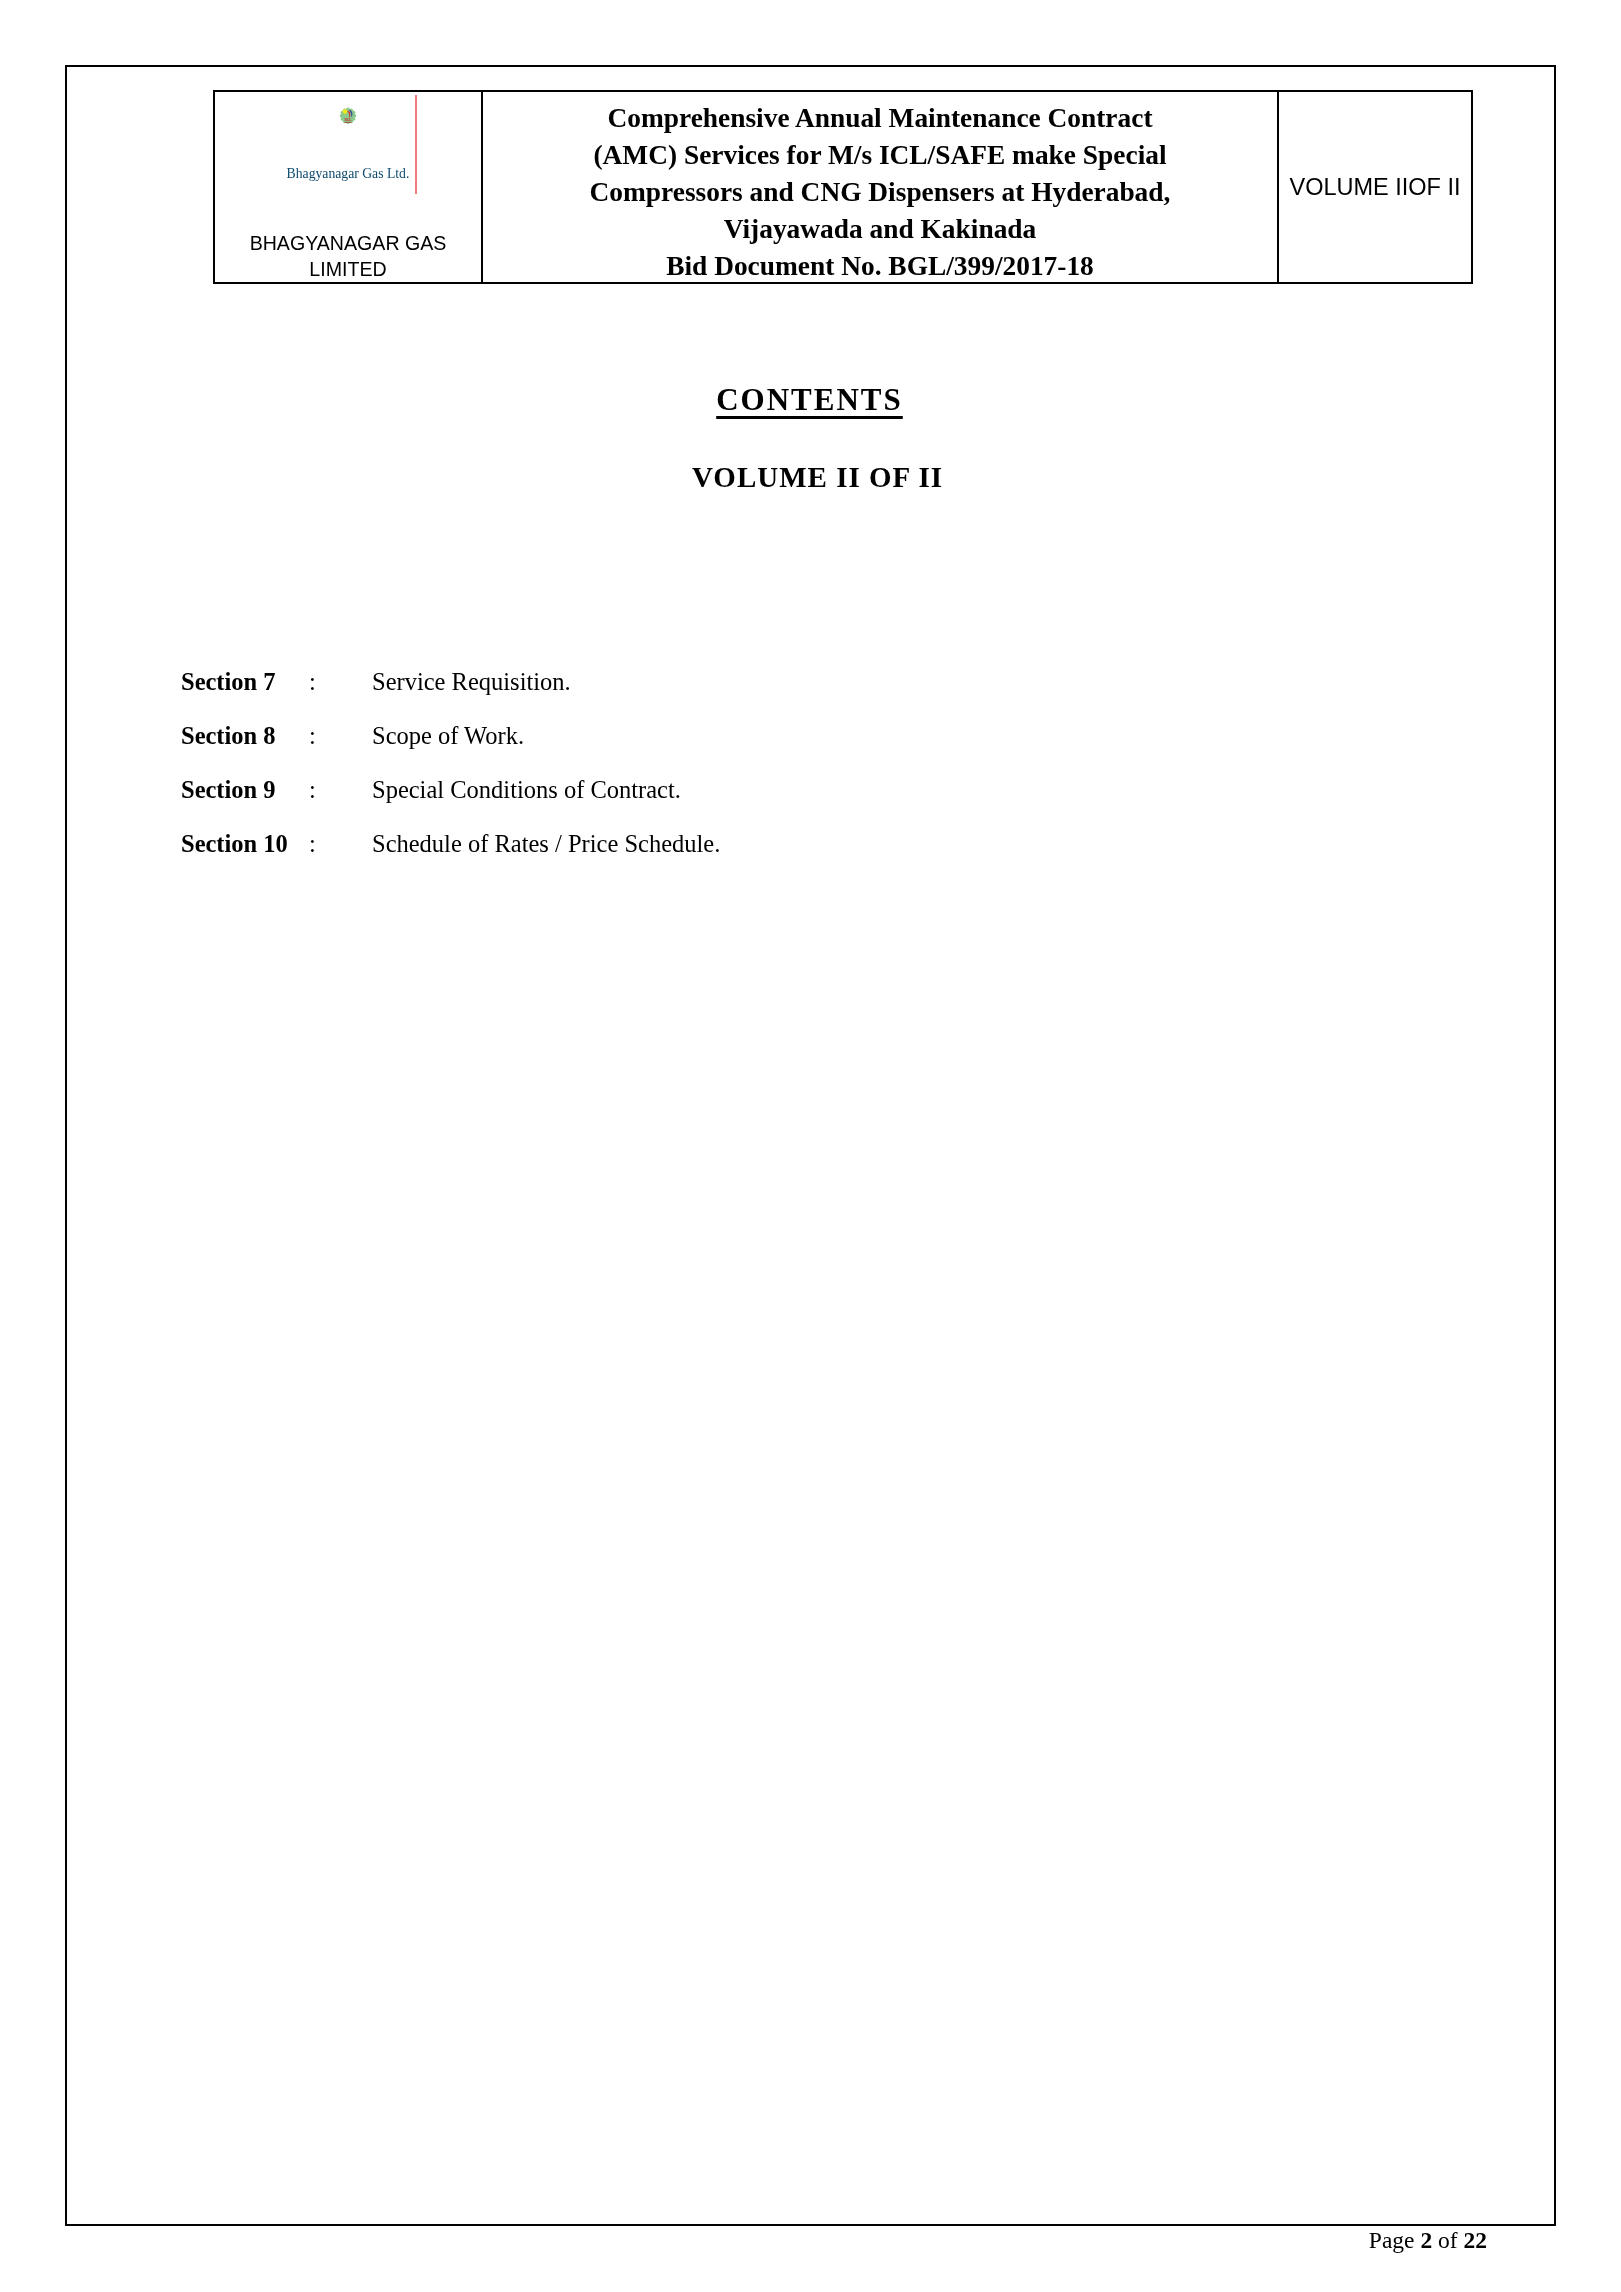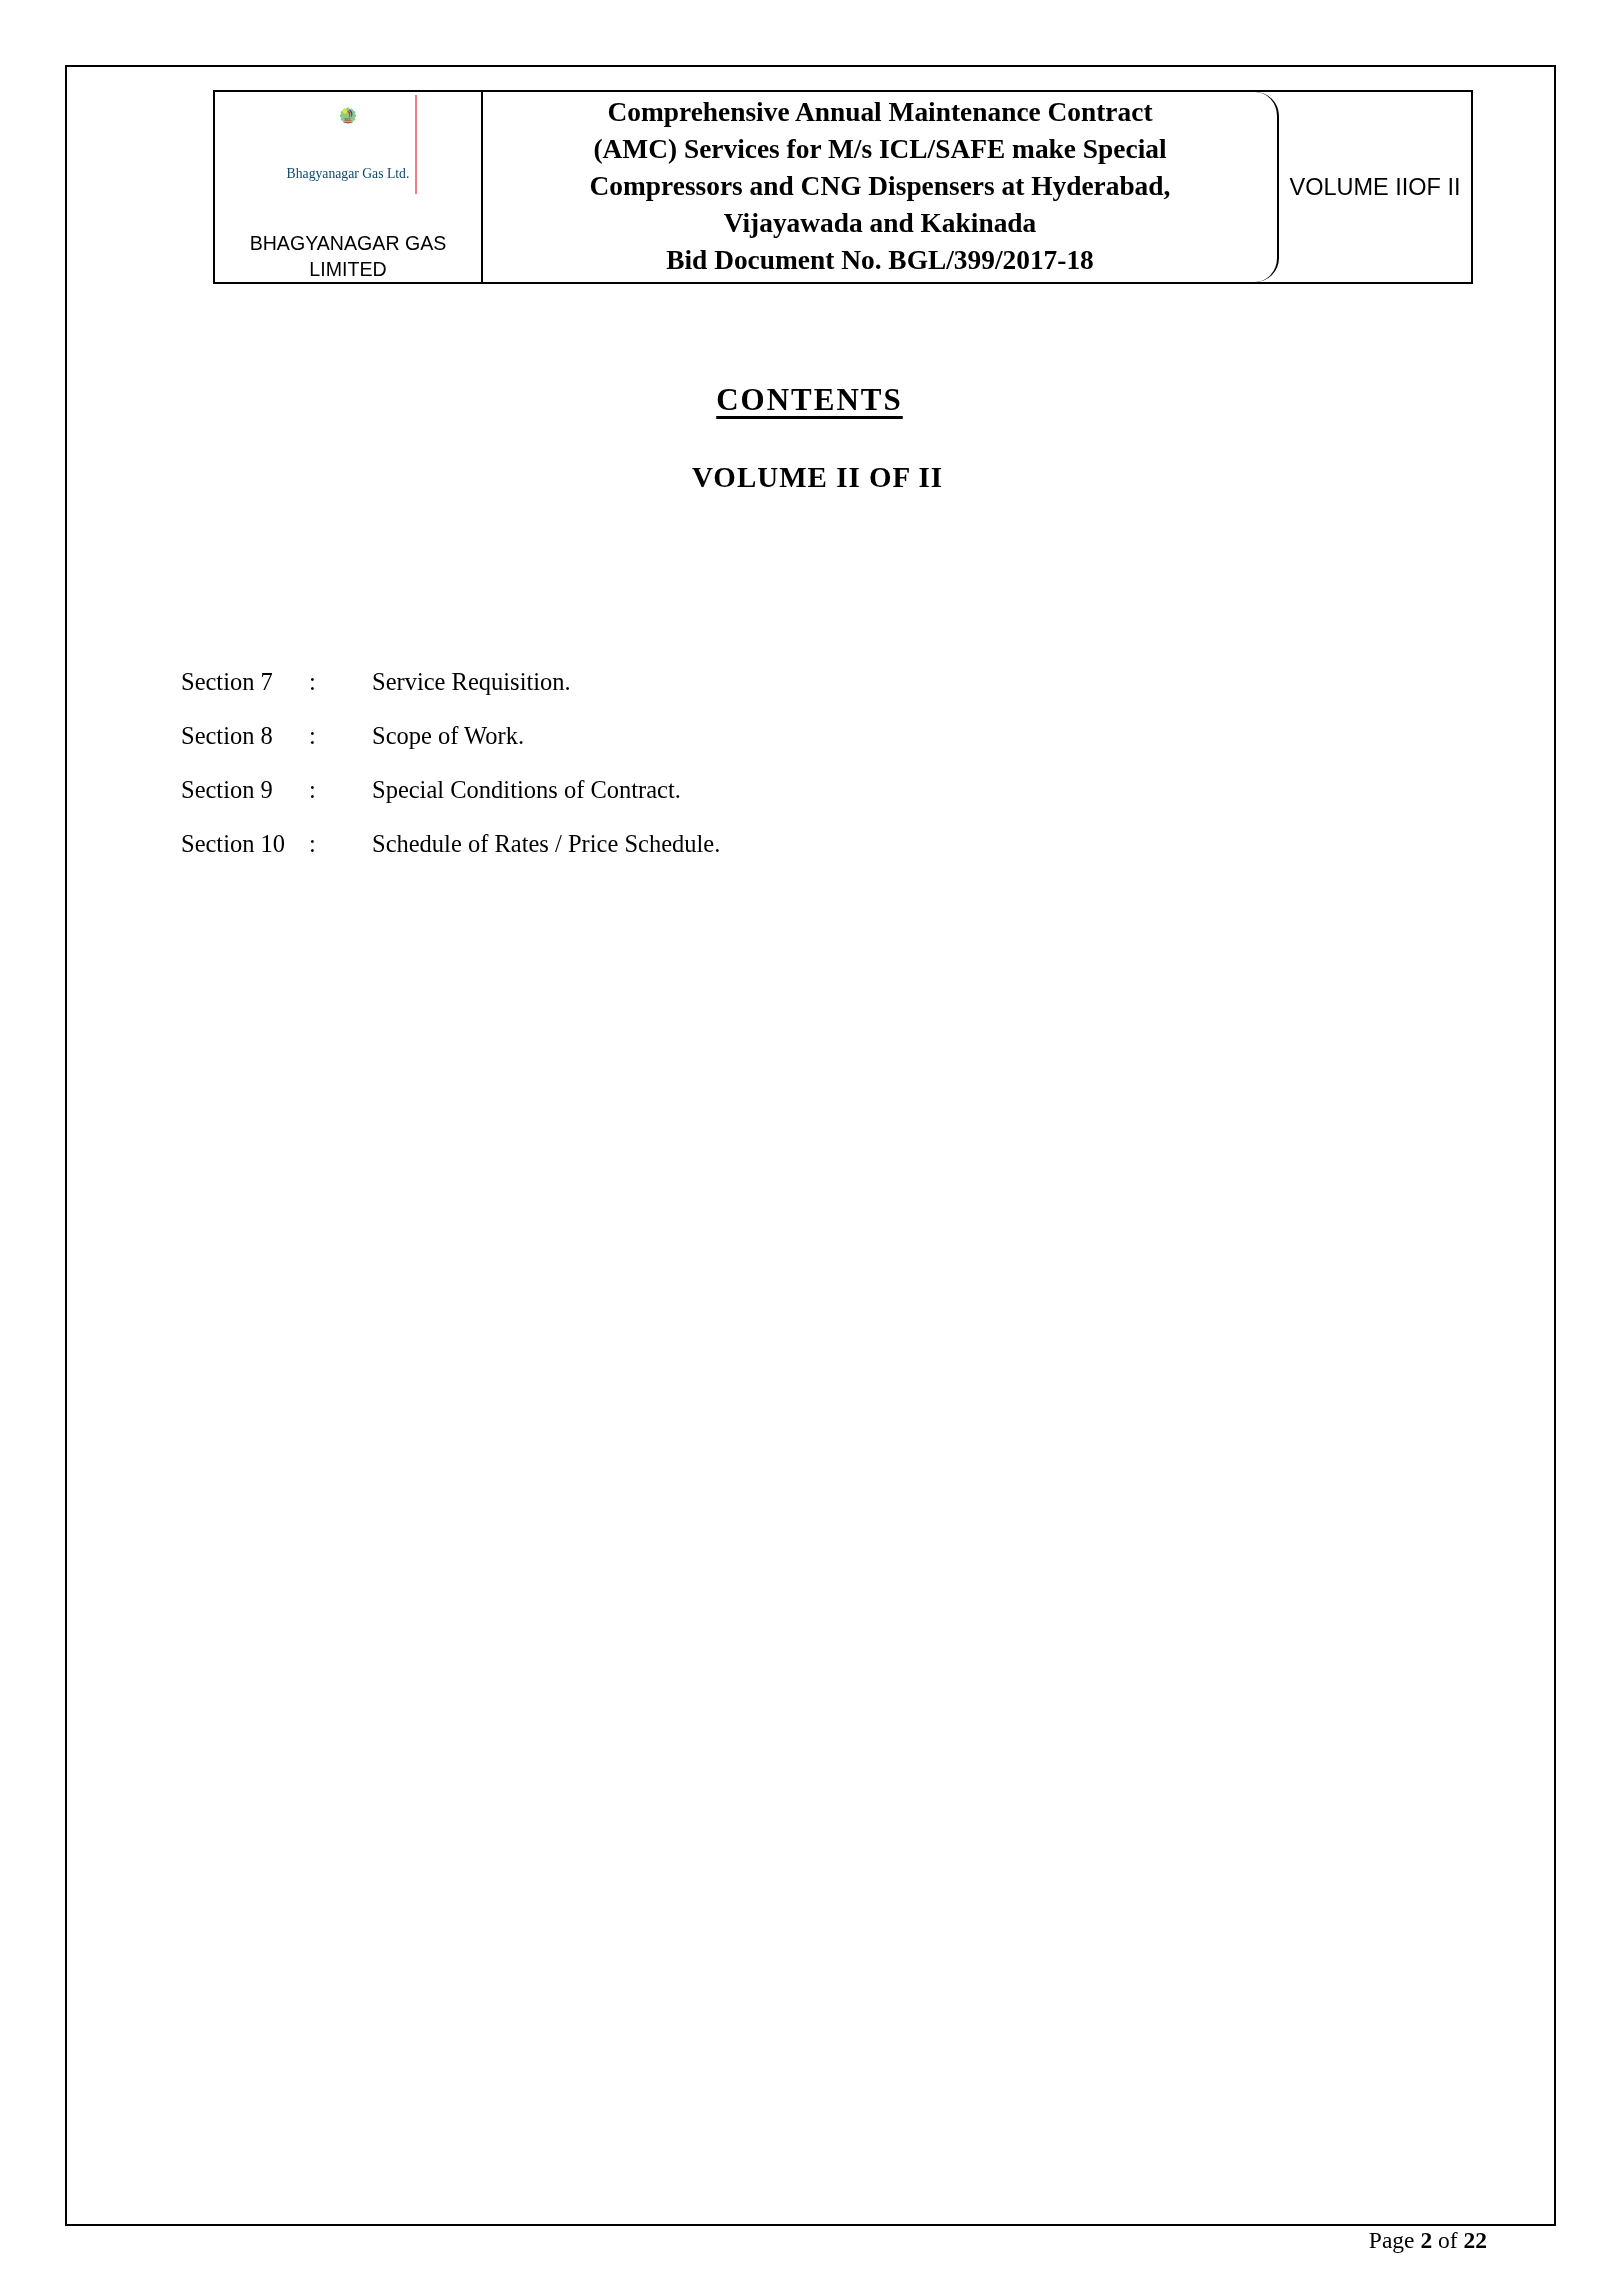--- a/index.html
+++ b/index.html
@@ -56,22 +56,21 @@
   .logo-divider {
     position: absolute;
     left: 200px; top: 2.9px;
     width: 2px; height: 99px;
     background: #F08080;
   }
   .cell-title {
     width: 796px;
     border-right: 2px solid #000000;
     text-align: center;
-    padding-top: 2px;
-    border-radius: 24px;
+    padding-top: 8px;
   }
   .title-line {
     font-family: "Liberation Serif", serif;
     font-weight: bold;
     font-size: 27.4px;
     line-height: 37px;
     white-space: nowrap;
   }
   .cell-volume {
     flex: 1;
@@ -103,21 +102,21 @@
     font-size: 29px;
     letter-spacing: 1px;
     margin-left: 8px;
   }
   
   .toc {
     position: absolute;
     left: 181px; top: 655px;
   }
   .toc-row { display: flex; font-size: 24.5px; line-height: 54px; }
-  .toc-label { width: 128px; font-weight: normal; }
+  .toc-label { width: 128px; font-weight: bold; }
   .toc-colon { width: 63px; }
   .toc-title { white-space: nowrap; }
   
   .footer {
     position: absolute;
     top: 2227px;
     right: 134px;
     font-size: 23.5px;
   }
   .footer b { font-weight: bold; }

